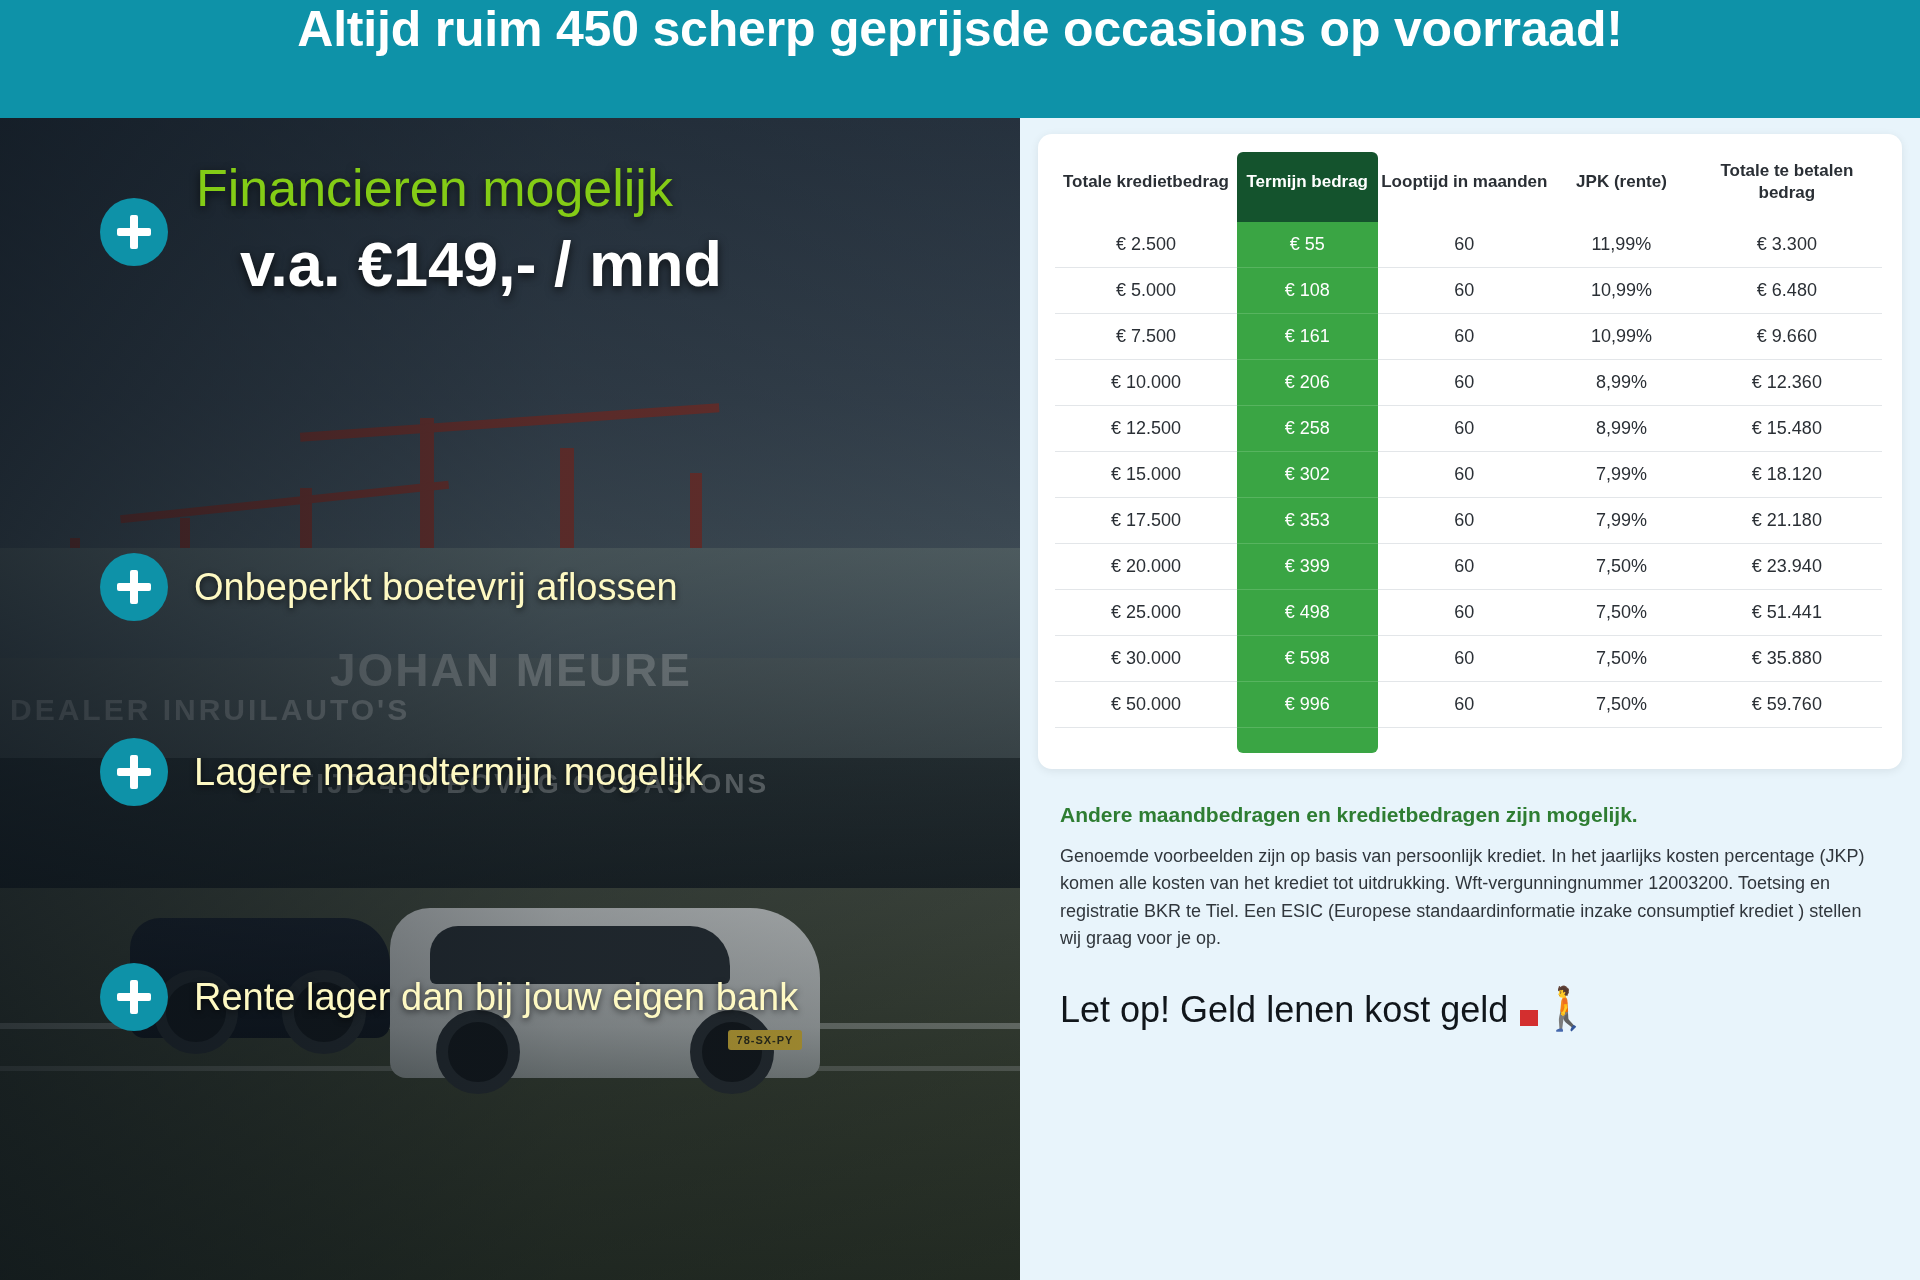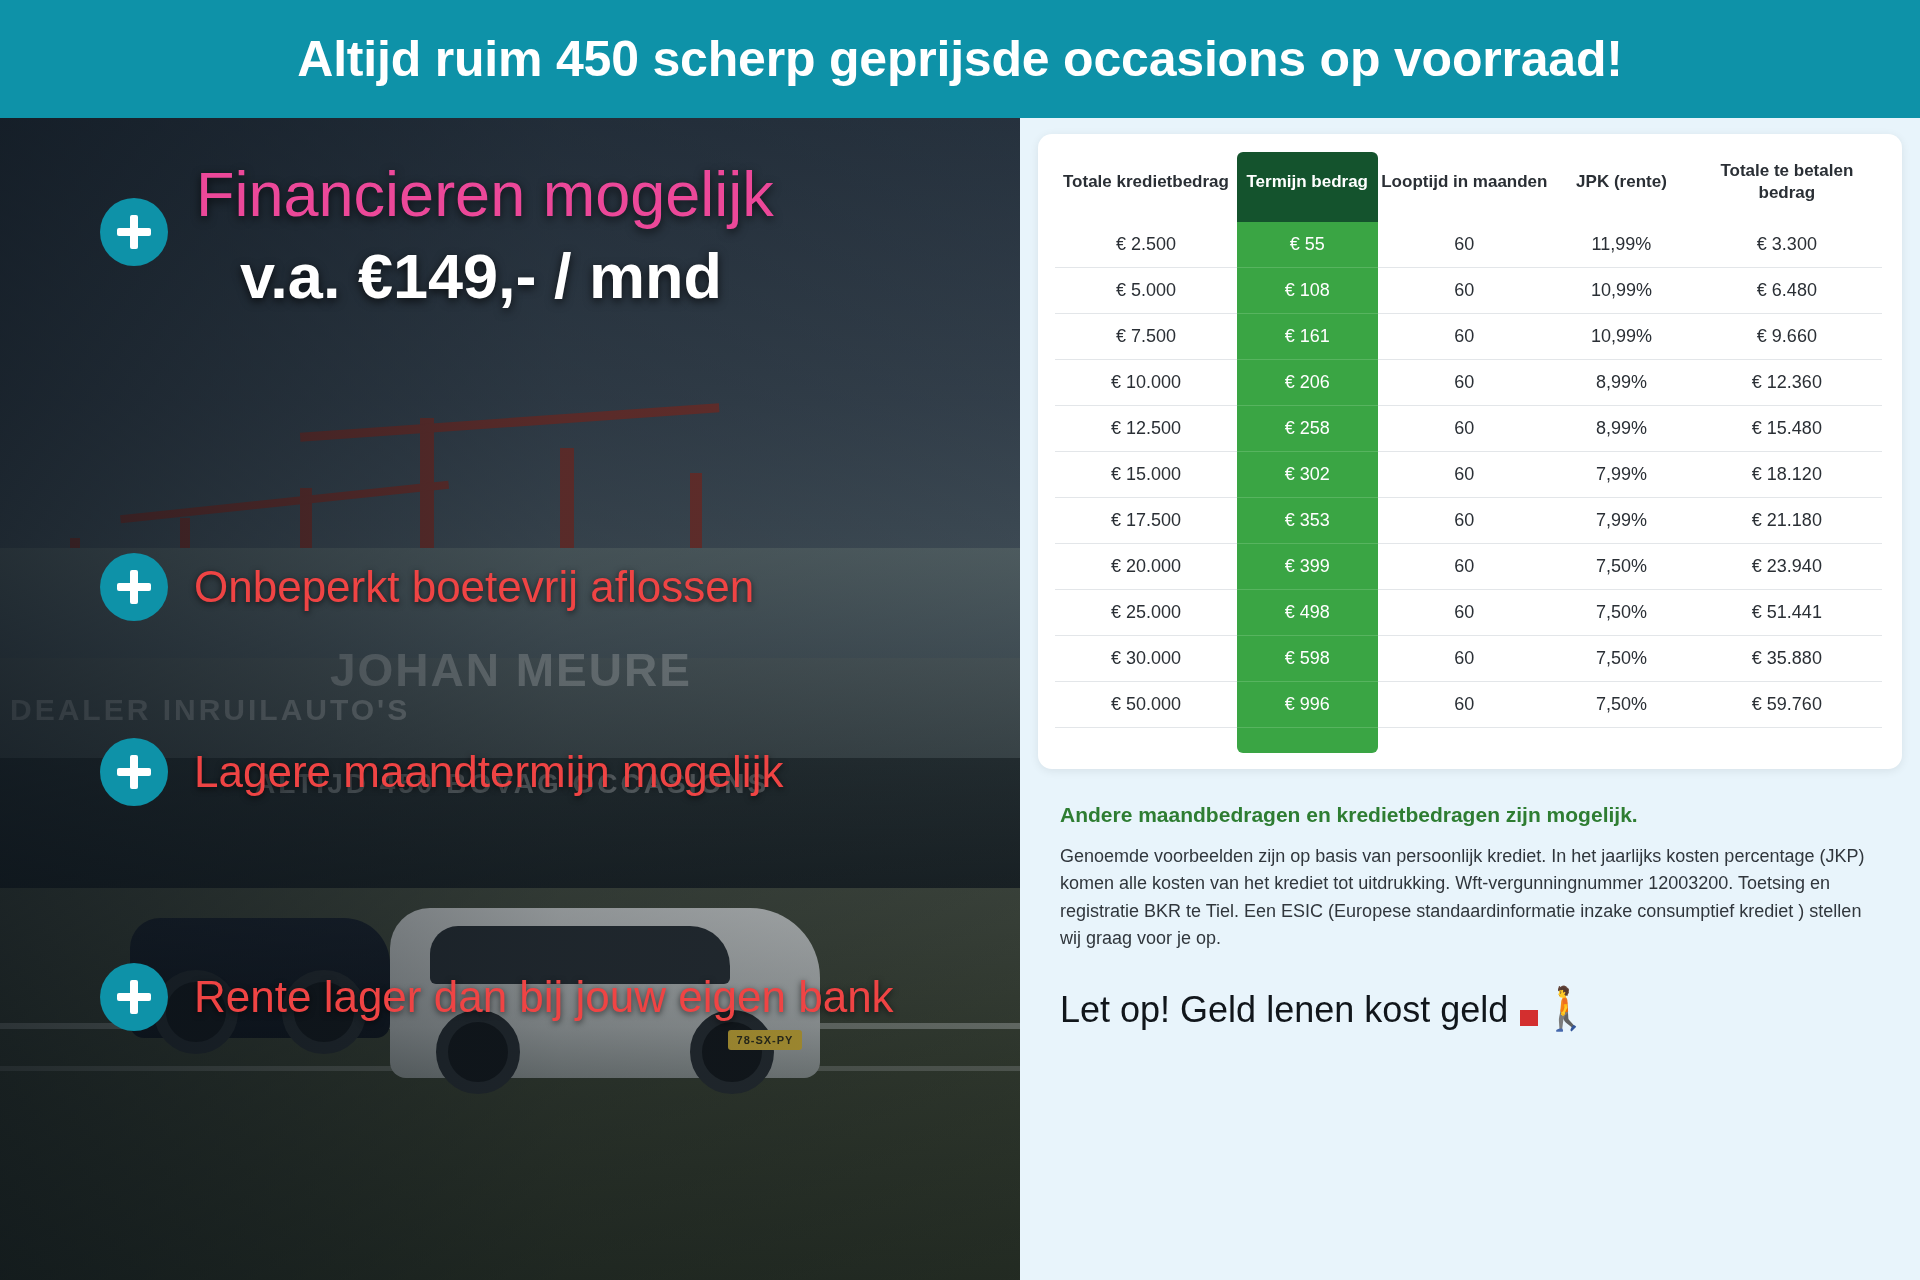--- a/index.html
+++ b/index.html
@@ -13,21 +13,21 @@
     position: relative;
     width: 1920px; height: 1280px;
     background: #0f1f2e;
   }
 
   
   .banner {
     position: absolute; top: 0; left: 0;
     width: 1920px; height: 118px;
     background: #0e92a8;
-    display: flex; align-items: center; justify-content: center;
+    display: flex; align-items: flex-start; justify-content: center;
   }
   .banner-text {
     color: #ffffff;
     font-size: 50px;
     font-weight: bold;
     letter-spacing: -0.2px;
     text-align: center;
     white-space: nowrap;
   }
 
@@ -142,28 +142,28 @@
     border-radius: 50%;
     background: #0e92a8;
     position: relative;
   }
   .plus::before, .plus::after {
     content: ""; position: absolute; background: #ffffff; border-radius: 2px;
   }
   .plus::before { left: 17px; top: 30px; width: 34px; height: 8px; }
   .plus::after  { top: 17px; left: 30px; height: 34px; width: 8px; }
   .feat-text {
-    color: #ef4444;
-    font-size: 44px;
+    color: #fef9c3;
+    font-size: 38px;
     margin-left: 26px;
     text-shadow: 0 2px 6px rgba(0,0,0,0.65);
     white-space: nowrap;
   }
   .headline-1 {
-    color: #ec4899; font-size: 63px; font-weight: normal;
+    color: #84cc16; font-size: 52px; font-weight: normal;
     text-shadow: 0 3px 10px rgba(0,0,0,0.7);
     margin-left: 110px;
     white-space: nowrap;
   }
   .headline-2 {
     color: #ffffff; font-size: 63px; font-weight: bold;
     text-shadow: 0 3px 10px rgba(0,0,0,0.7);
     margin-left: 165px; margin-top: 10px;
     white-space: nowrap;
   }

